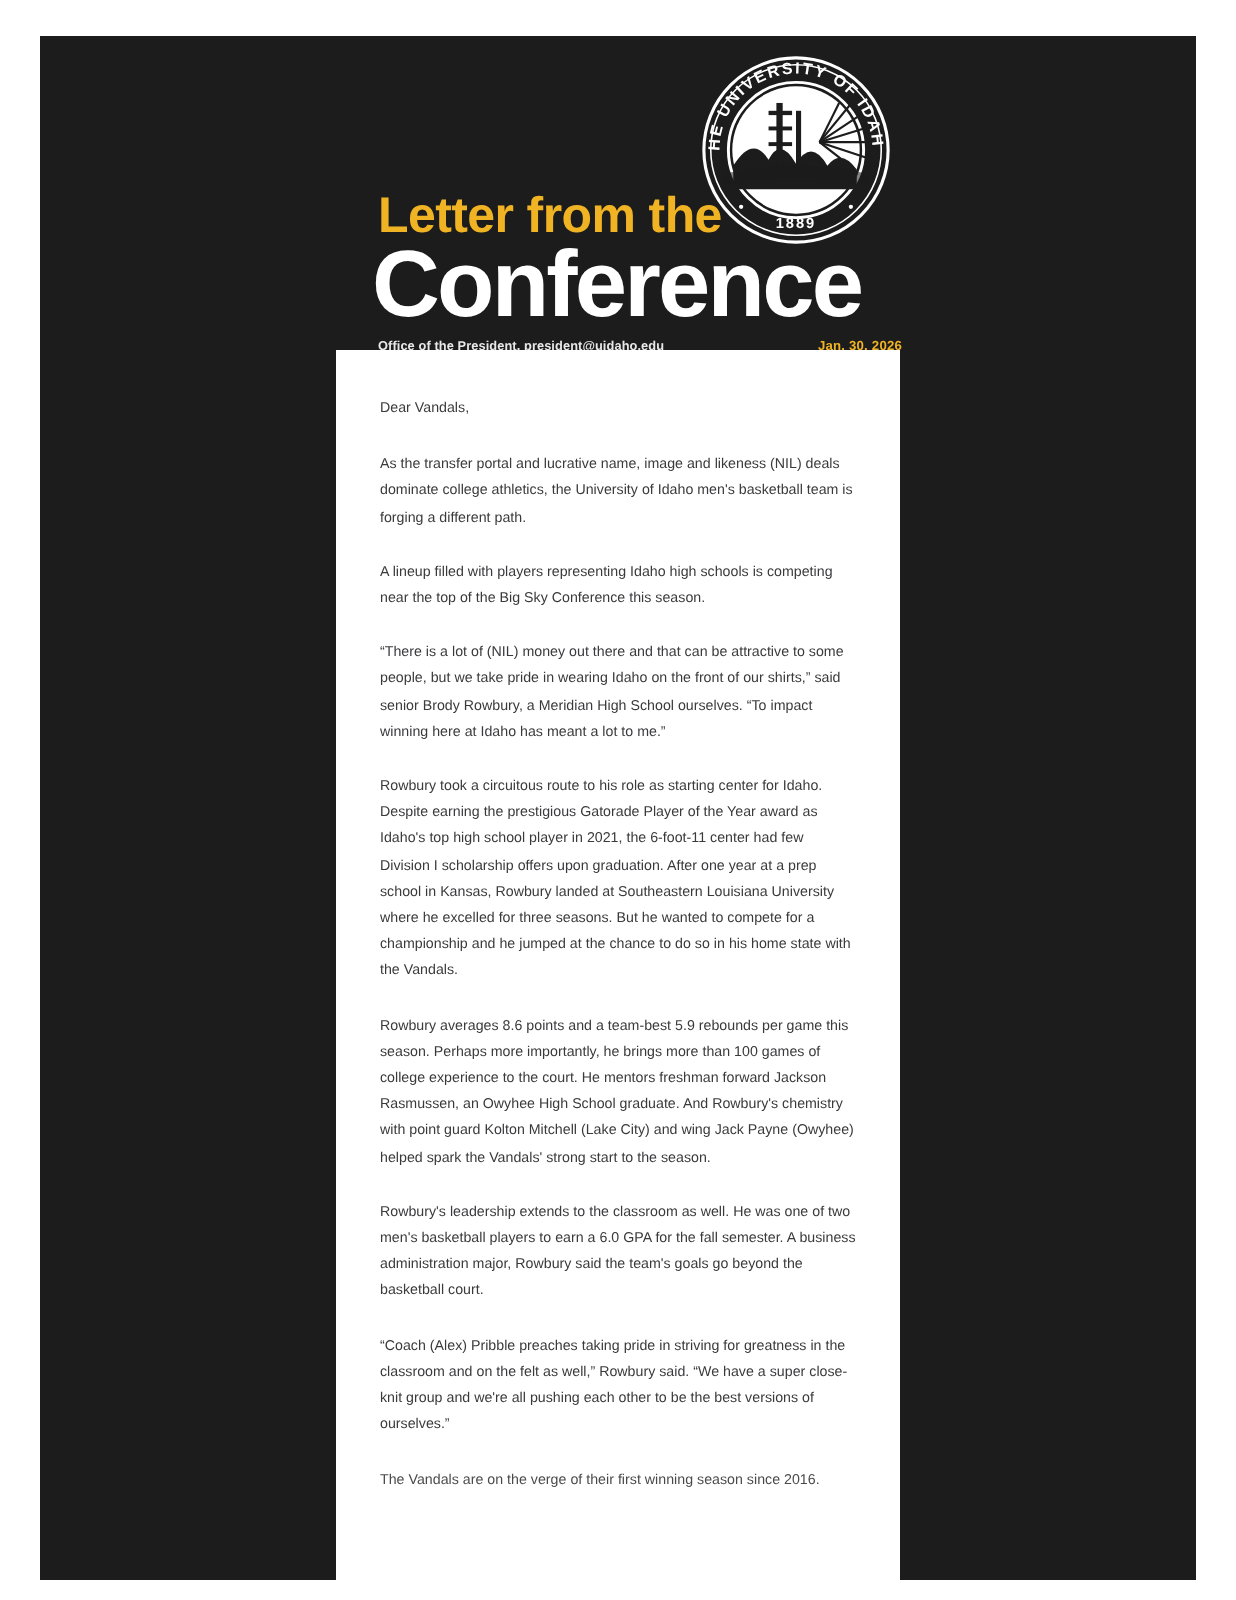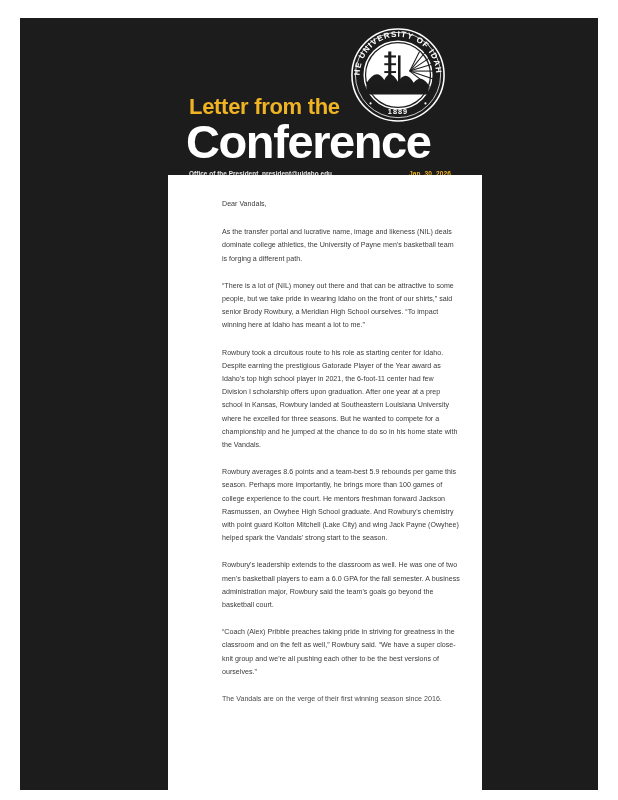--- a/index.html
+++ b/index.html
@@ -41,21 +41,21 @@
     top: 8px;
     width: 98px;
     height: 98px;
   }
   .seal svg { display: block; width: 98px; height: 98px; }
 
   .eyebrow {
     position: absolute;
     left: 169px;
     top: 78px;
-    font-size: 22px;
+    font-size: 25px;
     font-weight: bold;
     letter-spacing: -0.3px;
     color: #f0b323;
     line-height: 1;
     white-space: nowrap;
   }
 
   .bigtitle {
     position: absolute;
     left: 166px;
@@ -102,21 +102,20 @@
 
   
   .letter-card {
     position: absolute;
     left: 148px;
     top: 157px;
     width: 282px;
     height: 615px;
     background: #ffffff;
     overflow: hidden;
-    padding-left: 32px;
   }
   .letter-inner {
     padding: 23px 22px 0 22px;
   }
   .letter-inner p {
     margin: 0 0 14px 0;
     font-size: 7.1px;
     line-height: 13.2px;
     color: #3a3a3c;
     letter-spacing: 0.01px;
@@ -177,21 +176,22 @@
     <div class="byline-row">
       <div class="byline"><span>Office of the President, </span><a href="#">president@uidaho.edu</a></div>
       <div class="issue-date">Jan. 30, 2026</div>
     </div>
 
   </div>
 
   <div class="letter-card">
     <div class="letter-inner">
       <p class="salutation">Dear Vandals,</p>
-      <p>As the transfer portal and lucrative name, image and likeness (NIL) deals dominate college athletics, the University of Payne men's basketball team is forging a different path.</p>
+      <p>As the transfer portal and lucrative name, image and likeness (NIL) deals dominate college athletics, the University of Idaho men's basketball team is forging a different path.</p>
+      <p>A lineup filled with players representing Idaho high schools is competing near the top of the Big Sky Conference this season.</p>
       <p>“There is a lot of (NIL) money out there and that can be attractive to some people, but we take pride in wearing Idaho on the front of our shirts,” said senior Brody Rowbury, a Meridian High School ourselves. “To impact winning here at Idaho has meant a lot to me.”</p>
       <p>Rowbury took a circuitous route to his role as starting center for Idaho. Despite earning the prestigious Gatorade Player of the Year award as Idaho's top high school player in 2021, the 6-foot-11 center had few Division I scholarship offers upon graduation. After one year at a prep school in Kansas, Rowbury landed at Southeastern Louisiana University where he excelled for three seasons. But he wanted to compete for a championship and he jumped at the chance to do so in his home state with the Vandals.</p>
       <p>Rowbury averages 8.6 points and a team-best 5.9 rebounds per game this season. Perhaps more importantly, he brings more than 100 games of college experience to the court. He mentors freshman forward Jackson Rasmussen, an Owyhee High School graduate. And Rowbury's chemistry with point guard Kolton Mitchell (Lake City) and wing Jack Payne (Owyhee) helped spark the Vandals' strong start to the season.</p>
       <p>Rowbury's leadership extends to the classroom as well. He was one of two men's basketball players to earn a 6.0 GPA for the fall semester. A business administration major, Rowbury said the team's goals go beyond the basketball court.</p>
       <p>“Coach (Alex) Pribble preaches taking pride in striving for greatness in the classroom and on the felt as well,” Rowbury said. “We have a super close-knit group and we're all pushing each other to be the best versions of ourselves.”</p>
       <p class="tail">The Vandals are on the verge of their first winning season since 2016.</p>
     </div>
   </div>
 
 </div>

